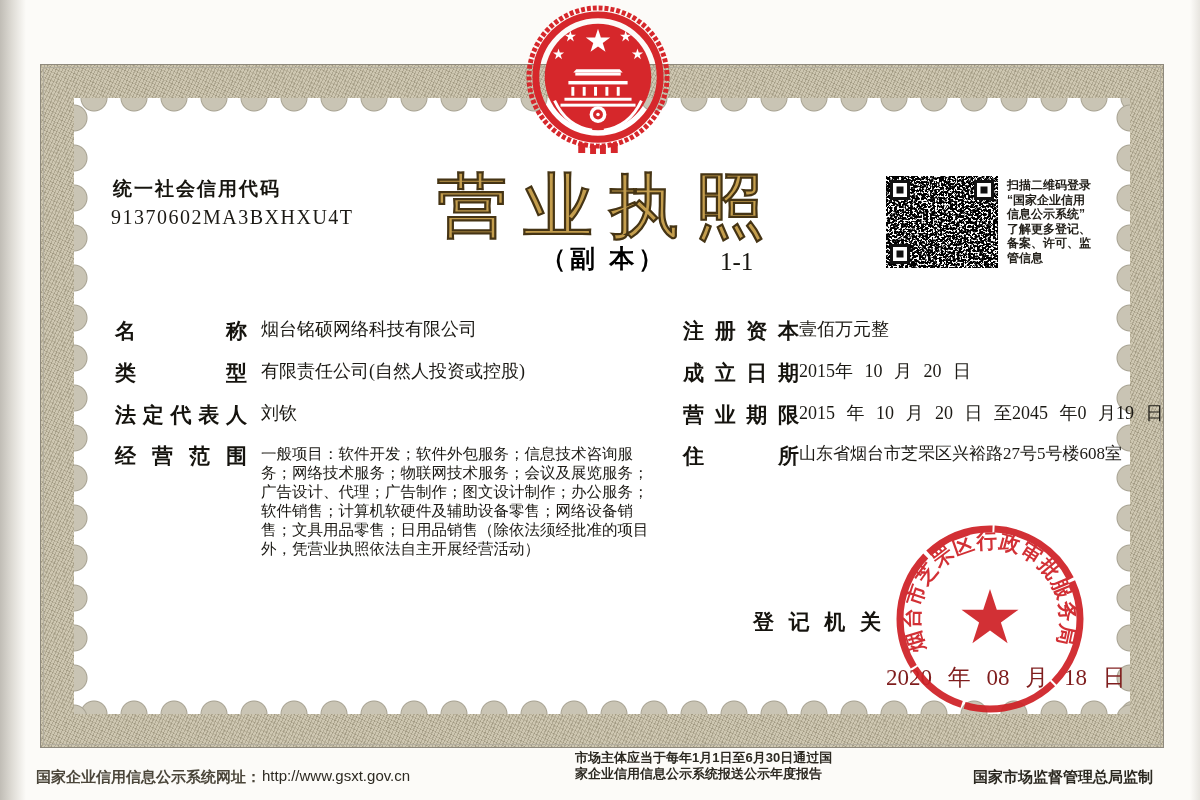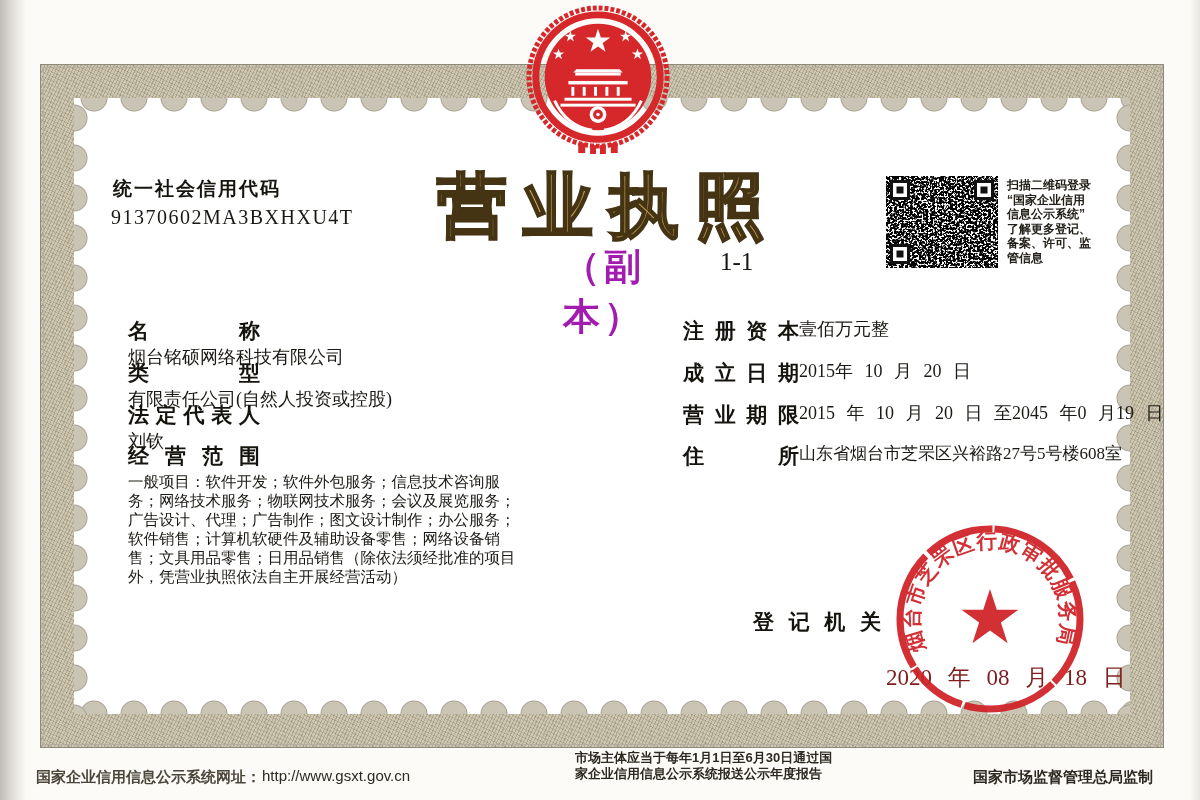--- a/index.html
+++ b/index.html
@@ -31,37 +31,37 @@
   .bump-right{top:33px;bottom:33px;right:33px;width:15px;background-repeat:repeat-y;
     background-image:radial-gradient(circle 15px at 15px 20px,#c9c4b4 12px,#a8a393 13px,rgba(0,0,0,0) 14px);
     background-size:15px 40px;}
 
   .emblem{position:absolute;left:519px;top:4px;width:158px;height:152px;z-index:5;}
 
   
   .credit-label{position:absolute;left:113px;top:176px;font-size:19px;font-weight:bold;letter-spacing:2px;color:#17150f;z-index:2;}
   .credit-code{position:absolute;left:111px;top:206px;font-size:20px;letter-spacing:1.5px;color:#1b1914;
     font-family:"Liberation Serif","DejaVu Serif",serif;z-index:2;}
-  .title{position:absolute;left:418px;top:160px;width:382px;text-align:center;font-size:70px;font-weight:bold;
+  .title{position:absolute;left:418px;top:160px;width:382px;text-align:center;font-size:70px;font-weight:normal;
     letter-spacing:16px;color:#c49e4e;-webkit-text-stroke:2.2px #453414;text-shadow:0 0 1px #453414;z-index:2;}
-  .copy-label{position:absolute;left:520px;top:242px;width:168px;text-align:center;font-size:37px;font-weight:bold;
-    letter-spacing:4px;color:#a21caf;font-family:Liberation Serif, serif;z-index:2;}
+  .copy-label{position:absolute;left:520px;top:242px;width:168px;text-align:center;font-size:25px;font-weight:bold;
+    letter-spacing:4px;color:#000000;font-family:Liberation Serif, serif;z-index:2;}
   .page-number{position:absolute;left:720px;top:248px;font-size:25px;color:#17150f;
     font-family:"Liberation Serif","DejaVu Serif",serif;z-index:2;}
 
   
   .qr{position:absolute;left:886px;top:176px;z-index:2;}
   .qr-caption{position:absolute;left:1007px;top:178px;width:92px;font-size:12px;font-weight:bold;line-height:14.5px;
     color:#23201a;z-index:2;}
 
   
   .row{position:absolute;display:flex;z-index:2;}
   .flabel{font-weight:bold;font-size:21px;color:#15130e;text-align:justify;text-align-last:justify;flex:none;}
   .fvalue{font-size:18px;color:#1b1914;font-family:"Liberation Serif","DejaVu Serif",serif;}
-  .col-l{left:128px;flex-direction:column;}  .col-l .flabel{width:132px;margin-right:14px;}
+  .col-l{left:115px;}  .col-l .flabel{width:132px;margin-right:14px;}
   .col-r{left:683px;}  .col-r .flabel{width:116px;}
   .r1{top:317px;} .r2{top:359px;} .r3{top:401px;justify-content:flex-end;} .r4{top:442px;}
   .v-scope{width:394px;font-size:15.5px;line-height:19px;margin-top:2px;}
   .v-date{white-space:nowrap;word-spacing:7px;}
   .v-addr{white-space:nowrap;font-size:17px;}
 
   
   .authority{position:absolute;left:753px;top:608px;width:128px;font-size:21px;font-weight:bold;color:#15130e;
     text-align:justify;text-align-last:justify;z-index:2;}
   .issue-date{position:absolute;left:886px;top:662px;font-size:23px;color:#7f1d1d;word-spacing:10px;

